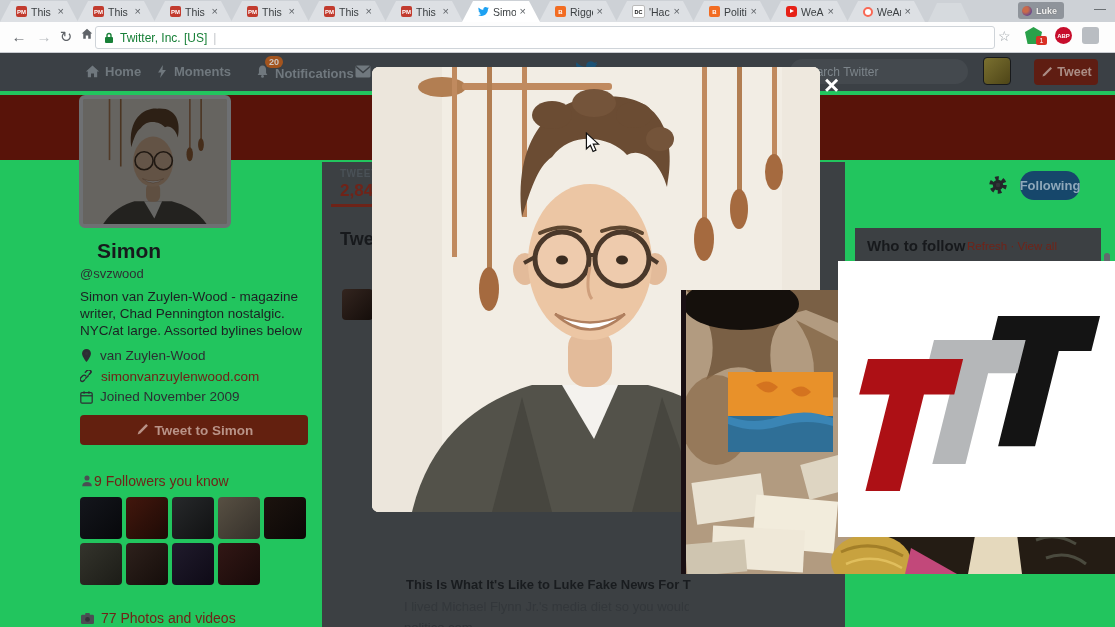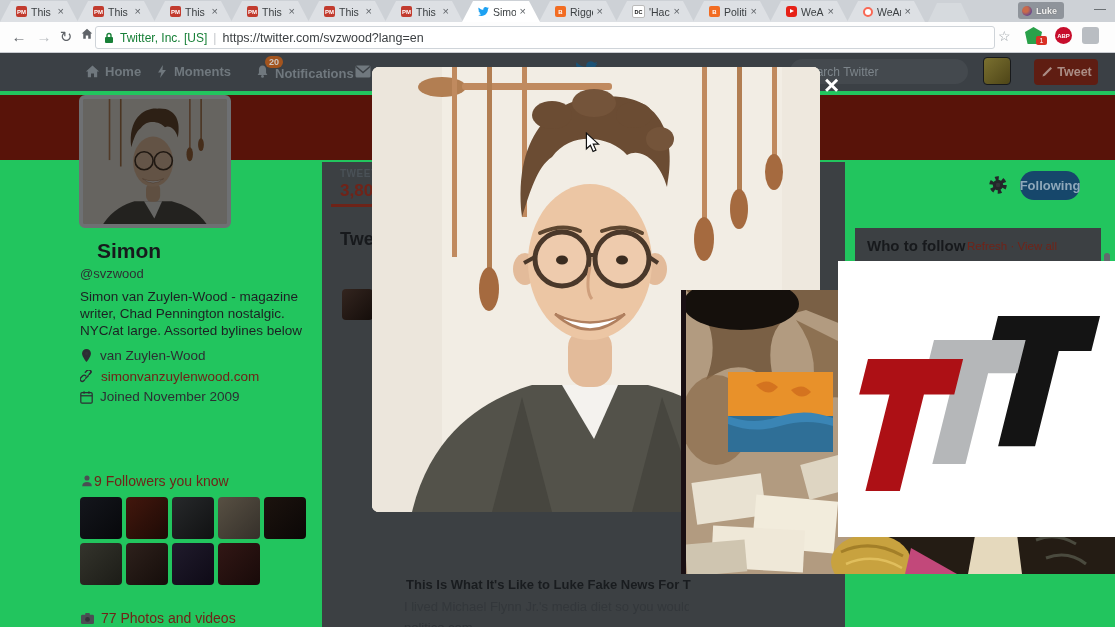--- a/index.html
+++ b/index.html
@@ -226,21 +226,20 @@
           <path fill="#5f6368" d="M8 2 L14 7.5 H12.3 V13.5 H9.4 V9.8 H6.6 V13.5 H3.7 V7.5 H2 Z"></path>
         </svg>
     </div>
     <div class="urlbox">
       <svg width="10" height="12" viewBox="0 0 10 12">
           <rect x="1" y="5" width="8" height="6" rx="1" fill="#188038"></rect>
           <path d="M3 5 V3.5 a2 2 0 0 1 4 0 V5" fill="none" stroke="#188038" stroke-width="1.4"></path>
         </svg>
       <span class="secure">Twitter, Inc. [US]</span>
       <span class="urlsep">|</span>
-      <span class="urltext">https://twitter.com/svzwood?lang=en</span>
     </div>
     <div class="star">☆</div>
     <div class="ext ext-green"></div>
     <div class="ext-badge">1</div>
     <div class="ext ext-abp">ABP</div>
     <div class="ext ext-grey"></div>
   </div>
 
   <div class="page">
 
@@ -339,20 +338,26 @@
     <div class="p-meta" style="top:336px">
       <svg width="13" height="14" viewBox="0 0 16 17">
           <rect x="1" y="3" width="14" height="13" rx="1.5" fill="none" stroke="#2c2f33" stroke-width="1.5"></rect>
           <line x1="1" y1="7" x2="15" y2="7" stroke="#2c2f33" stroke-width="1.5"></line>
           <line x1="5" y1="1.5" x2="5" y2="4.5" stroke="#2c2f33" stroke-width="1.5"></line>
           <line x1="11" y1="1.5" x2="11" y2="4.5" stroke="#2c2f33" stroke-width="1.5"></line>
         </svg>
       <span>Joined November 2009</span>
     </div>
 
+    <div class="tweet-to">
+      <svg width="14" height="14" viewBox="0 0 16 16">
+          <path fill="#b99388" d="M12.8 1.2 L14.8 3.2 L6 12 L3 13 L4 10 Z"></path>
+        </svg>
+      <span>Tweet to Simon</span>
+    </div>
 
     <div class="f-heading">
       <svg width="14" height="14" viewBox="0 0 16 16">
           <circle cx="8" cy="4.6" r="2.9" fill="#4a4e53"></circle>
           <path d="M2.5 14 c0-3.2 2.4-4.8 5.5-4.8 s5.5 1.6 5.5 4.8 z" fill="#4a4e53"></path>
         </svg>
       <span>9 Followers you know</span>
     </div>
     <div class="f-grid">
       <div class="f-av f1"></div>
@@ -369,21 +374,21 @@
       <svg width="15" height="13" viewBox="0 0 16 14">
           <rect x="1" y="3" width="14" height="10" rx="1.5" fill="#4a4e53"></rect>
           <rect x="5.5" y="1" width="5" height="3" rx="1" fill="#4a4e53"></rect>
           <circle cx="8" cy="8" r="2.6" fill="#313438"></circle>
         </svg>
       <span>77 Photos and videos</span>
     </div>
 
     <div class="feed-card"></div>
     <div class="stat-label">TWEETS</div>
-    <div class="stat-value">3,80</div>
+    <div class="stat-value">2,84</div>
     <div class="stat-line"></div>
     <div class="feed-heading">Tweets</div>
     <div class="t-avatar"></div>
     <div class="t-headline">This Is What It's Like to Luke Fake News For T</div>
     <div class="t-desc">I lived Michael Flynn Jr.'s media diet so you wouldn</div>
     <div class="t-source">politico.com</div>
 
     <svg class="gear" width="20" height="20" viewBox="0 0 20 20">
       <circle cx="10" cy="10" r="6.5" fill="none" stroke="#23262a" stroke-width="4.5" stroke-dasharray="3.4 3.4"></circle>
       <circle cx="10" cy="10" r="5.2" fill="#23262a"></circle>

